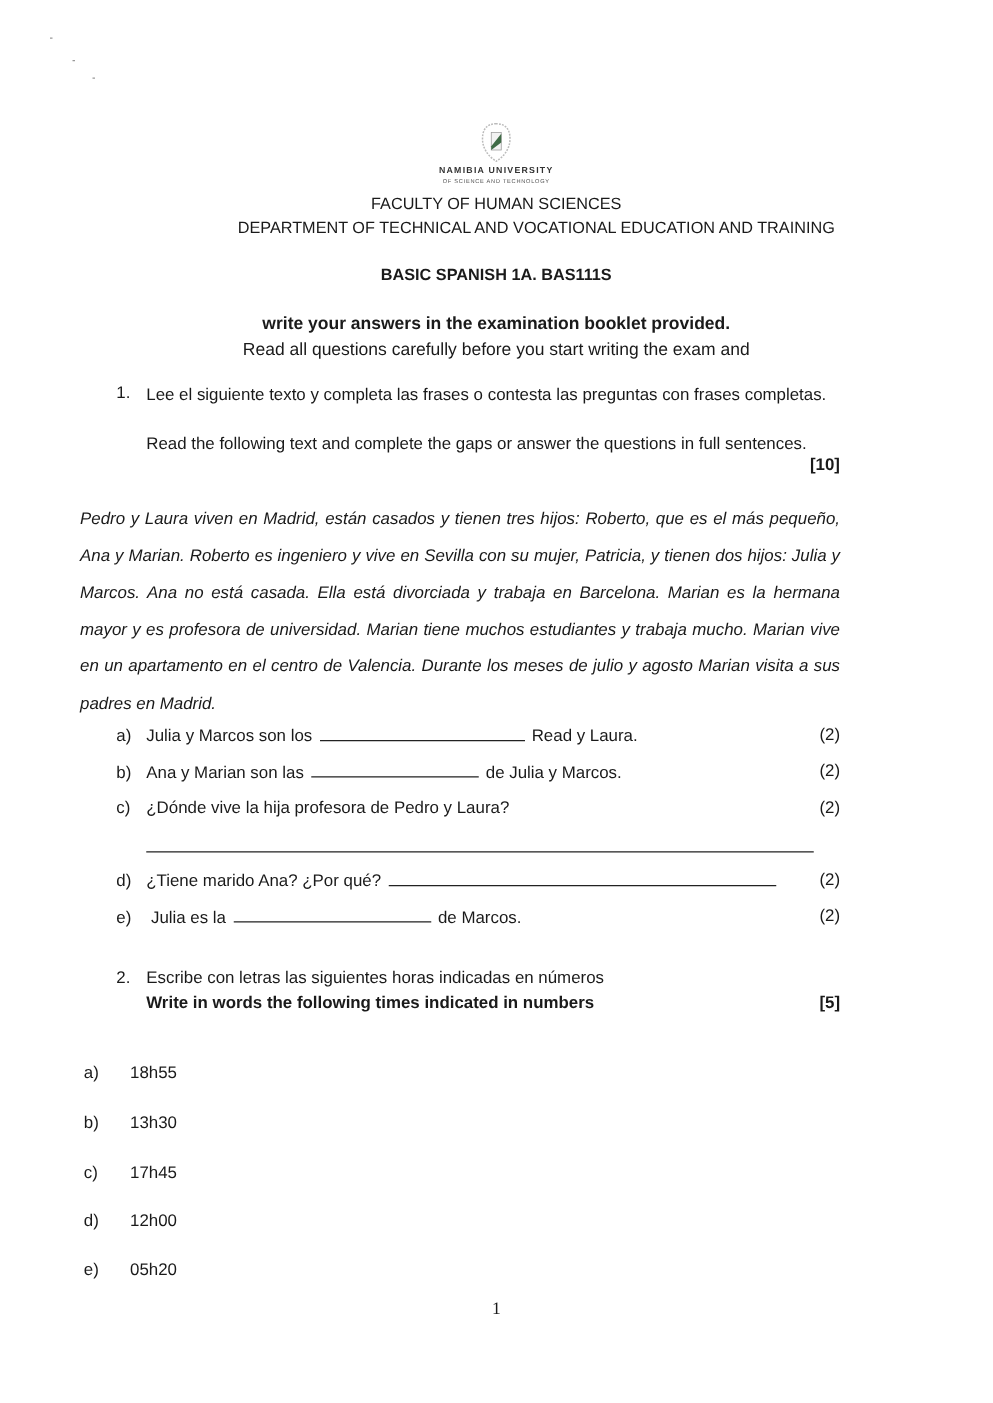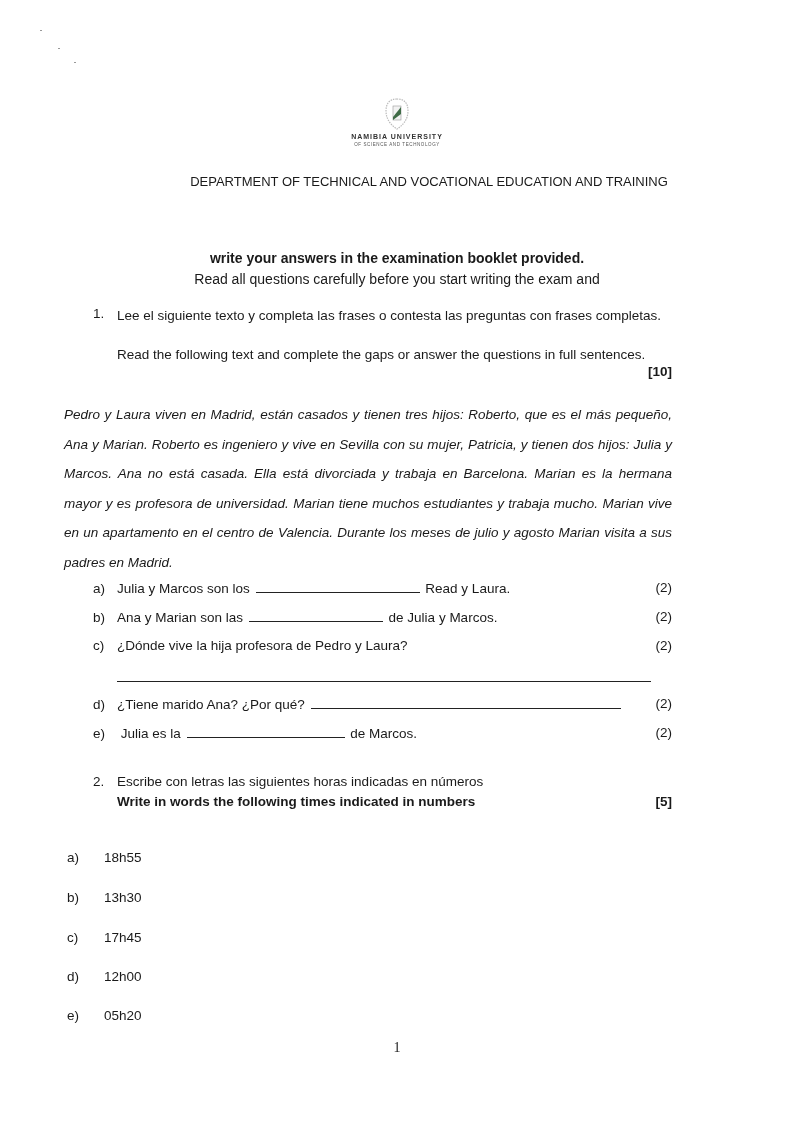--- a/index.html
+++ b/index.html
@@ -55,21 +55,23 @@
   <div class="abs logo">
     <svg width="30" height="34" viewBox="0 0 30 34">
       <path d="M15 2 C7 2 4 7 4 14 C4 23 10 29 15 32 C20 29 26 23 26 14 C26 7 23 2 15 2 Z" fill="none" stroke="#bbb" stroke-width="1.2" stroke-dasharray="1.5 1"></path>
       <rect x="11" y="9" width="8" height="14" fill="#f2f2f2" stroke="#999" stroke-width="0.6"></rect>
       <path d="M11 20 L19 10 L19 17 L11 23 Z" fill="#3f6b46"></path>
     </svg>
   </div>
   <div class="abs center uni-name">NAMIBIA UNIVERSITY</div>
   <div class="abs center uni-sub">OF SCIENCE AND TECHNOLOGY</div>
 
+  <div class="abs center faculty">FACULTY OF HUMAN SCIENCES</div>
   <div class="abs center dept">DEPARTMENT OF TECHNICAL AND VOCATIONAL EDUCATION AND TRAINING</div>
+  <div class="abs center course">BASIC SPANISH 1A. BAS111S</div>
   <div class="abs center instr1">Read all questions carefully before you start writing the exam and</div>
   <div class="abs center instr2">write your answers in the examination booklet provided.</div>
 
   <div class="abs q-num q1-num">1.</div>
   <div class="abs q1-es">Lee el siguiente texto y completa las frases o contesta las preguntas con frases completas.</div>
   <div class="abs q1-en">Read the following text and complete the gaps or answer the questions in full sentences.</div>
   <div class="abs q1-marks">[10]</div>
 
   <div class="abs passage">Pedro y Laura viven en Madrid, están casados y tienen tres hijos: Roberto, que es el más pequeño, Ana y Marian. Roberto es ingeniero y vive en Sevilla con su mujer, Patricia, y tienen dos hijos: Julia y Marcos. Ana no está casada. Ella está divorciada y trabaja en Barcelona. Marian es la hermana mayor y es profesora de universidad. Marian tiene muchos estudiantes y trabaja mucho. Marian vive en un apartamento en el centro de Valencia. Durante los meses de julio y agosto Marian visita a sus padres en Madrid.</div>
 

